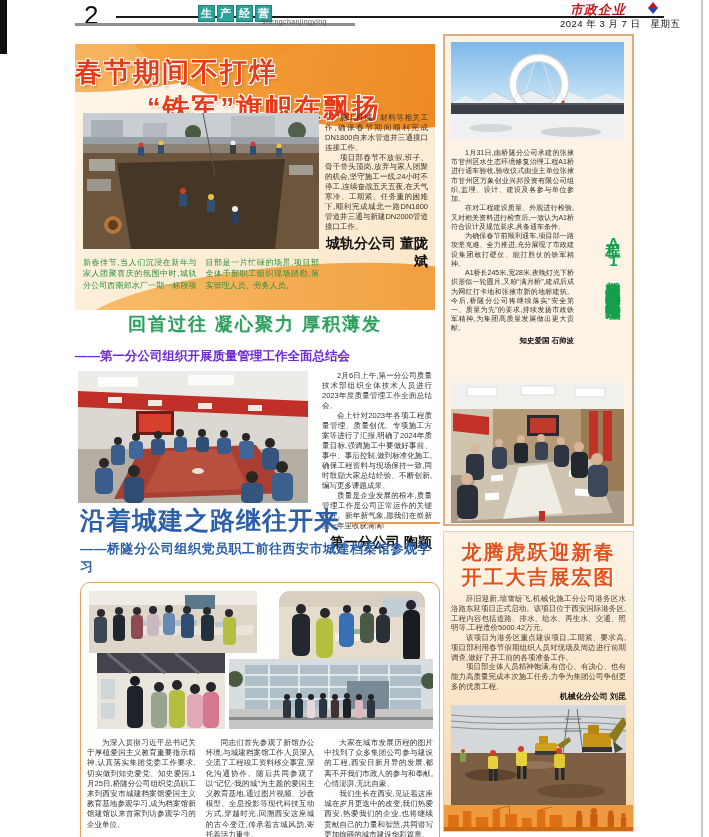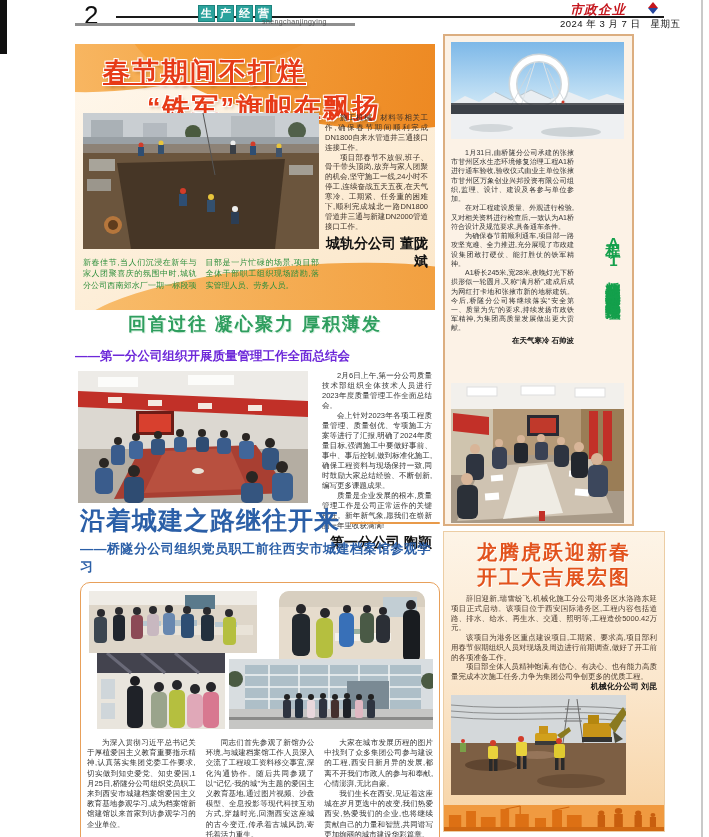--- a/index.html
+++ b/index.html
@@ -30,21 +30,21 @@
   .swoosh{position:absolute;border-radius:50%;}
   #sw1{left:-70px;top:-46px;width:330px;height:86px;transform:rotate(-10deg);
       background:linear-gradient(90deg,#f9b75f,#ef8d1c);opacity:.9;}
   #sw2{right:-90px;top:-70px;width:400px;height:150px;transform:rotate(9deg);
       background:linear-gradient(90deg,#f6a33c,#ea7c10);opacity:.95;}
   #sw3{right:-70px;bottom:-52px;width:430px;height:96px;transform:rotate(-5deg);
       background:linear-gradient(90deg,#f8b55a,#ef8d1e);opacity:.85;}
   #spring-title{position:absolute;left:0;top:10px;width:100%;z-index:3;}
   #spring-title div{font-size:27px;font-weight:900;color:#e73a17;letter-spacing:2px;
       text-shadow:1px 1px 0 #fff,-1px -1px 0 #fff,1px -1px 0 #fff,-1px 1px 0 #fff,2px 3px 3px rgba(120,60,0,.25);}
-  #spring-t1{margin-left:28px;text-decoration:underline;}
+  #spring-t1{}
   #spring-t2{margin-left:72px;}
   #spring-content{position:absolute;left:8px;top:69px;width:345px;display:flex;gap:6px;z-index:3;}
   #spring-left{width:236px;}
   #spring-caption{margin-top:4px;column-count:2;column-gap:9px;font-size:8px;line-height:1.42;
       color:#2e8f3c;text-align:justify;}
   #spring-body{flex:1;font-size:7.5px;line-height:1.32;color:#3c3129;}
   #spring-body .byline{font-size:14px;margin-top:2px;}
   
   #art-summary{left:75px;top:312px;width:360px;height:192px;}
   #summary-title{text-align:center;font-size:18px;font-weight:900;color:#2f9e5f;letter-spacing:2px;
@@ -66,21 +66,21 @@
   
   #art-bridge{left:443px;top:34px;width:191px;height:492px;box-sizing:border-box;
       border:2px solid #dcae80;background:#fcf2e6;padding:6px;}
   #bridge-row{display:flex;margin-top:5px;height:230px;}
   #bridge-body{flex:1;font-size:7px;line-height:1.32;color:#333;overflow:hidden;}
   #bridge-body .byline{font-size:7.5px;margin-top:3px;}
   #bridge-vtitle{width:52px;writing-mode:vertical-rl;text-orientation:upright;display:flex;justify-content:center;
       font-size:15px;font-weight:900;color:#14a04c;line-height:1.7;letter-spacing:1px;}
   #bridge-meeting{margin-top:5px;}
   
-  #art-newyear{left:443px;top:531px;width:222px;height:301px;box-sizing:border-box;overflow:hidden;
+  #art-newyear{left:443px;top:531px;width:191px;height:301px;box-sizing:border-box;overflow:hidden;
       border:1px solid #eccda4;padding:6px 7px 0 7px;position:absolute;
       background:linear-gradient(180deg,#fdf4e7 0%,#fbe7cd 50%,#f7d3a4 100%);}
   #newyear-title{ text-align:center;font-size:20px;font-weight:900;color:#e2521c;letter-spacing:2px;
       line-height:1.25;margin-top:2px;text-shadow:1px 1px 0 #fff;}
   #newyear-body{margin-top:4px;font-size:7.5px;line-height:1.3;color:#4a3a2d;}
   #newyear-body .byline{font-size:8px;}
   #newyear-photo{margin-top:3px;}
   #newyear-skyline{position:absolute;left:0;bottom:0;width:100%;height:26px;}
 </style>
 </head>
@@ -414,21 +414,21 @@
       <ellipse cx="40" cy="86" rx="22" ry="4" fill="#d2d7da"></ellipse>
       <ellipse cx="120" cy="90" rx="30" ry="5" fill="#cdd3d6"></ellipse>
       <circle cx="112" cy="60" r="1.5" fill="#d23c2a"></circle>
     </svg>
     <div id="bridge-row">
       <div id="bridge-body" class="body-txt">
         <p>1月31日,由桥隧分公司承建的张掖市甘州区水生态环境修复治理工程A1桥进行通车验收,验收仪式由业主单位张掖市甘州区万象创业兴邦投资有限公司组织,监理、设计、建设及各参与单位参加。</p>
         <p>在对工程建设质量、外观进行检验,又对相关资料进行检查后,一致认为A1桥符合设计及规范要求,具备通车条件。</p>
         <p>为确保春节前顺利通车,项目部一路攻坚克难、全力推进,充分展现了市政建设集团敢打硬仗、能打胜仗的铁军精神。</p>
         <p>A1桥长245米,宽28米,夜晚灯光下桥拱形似一轮圆月,又称“满月桥”,建成后成为网红打卡地和张掖市新的地标建筑。今后,桥隧分公司将继续落实“安全第一、质量为先”的要求,持续发扬市政铁军精神,为集团高质量发展做出更大贡献。</p>
-        <div class="byline">在天气寒冷 石帅波</div>
+        <div class="byline">知史爱国 石帅波</div>
       </div>
       <div id="bridge-vtitle">
         <span>工程A1桥顺利通过通车验收</span>
         <span>张掖市甘州区水生态环境修复治理</span>
       </div>
     </div>
     <svg id="bridge-meeting" width="173" height="140" viewBox="0 0 173 140">
       <rect width="173" height="140" fill="#a89a88"></rect>
       <rect x="0" y="0" width="173" height="26" fill="#f2f0ec"></rect>
       <rect x="16" y="4" width="30" height="9" fill="#ffffff" stroke="#ddd"></rect>

